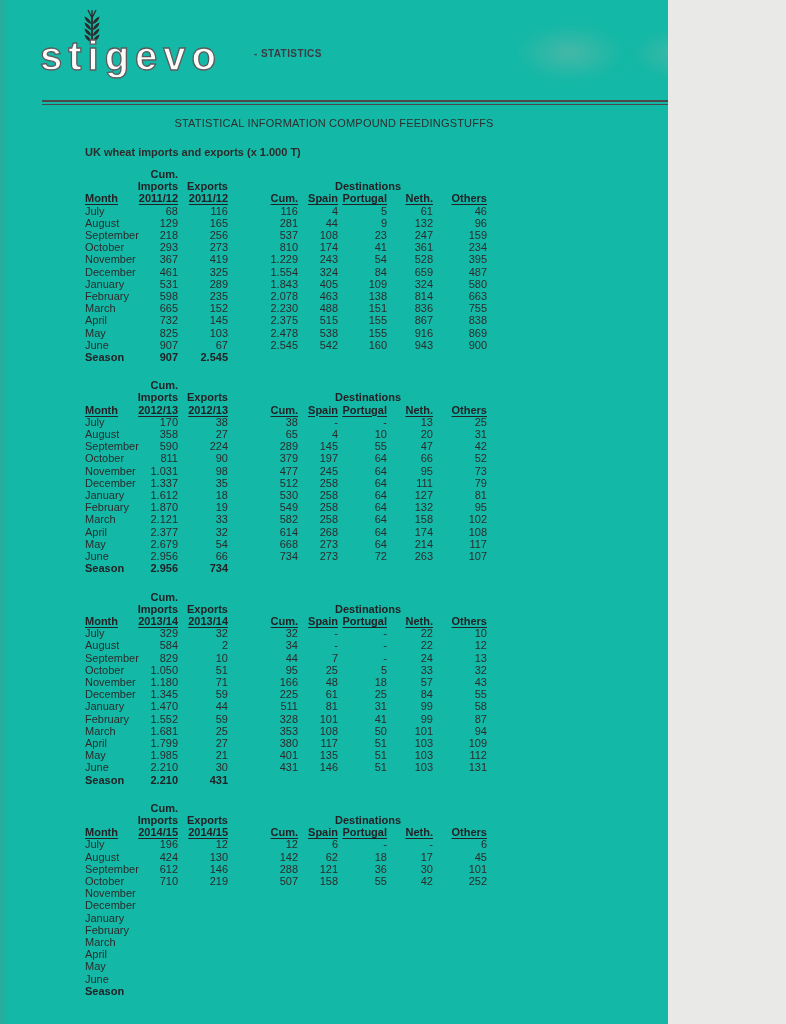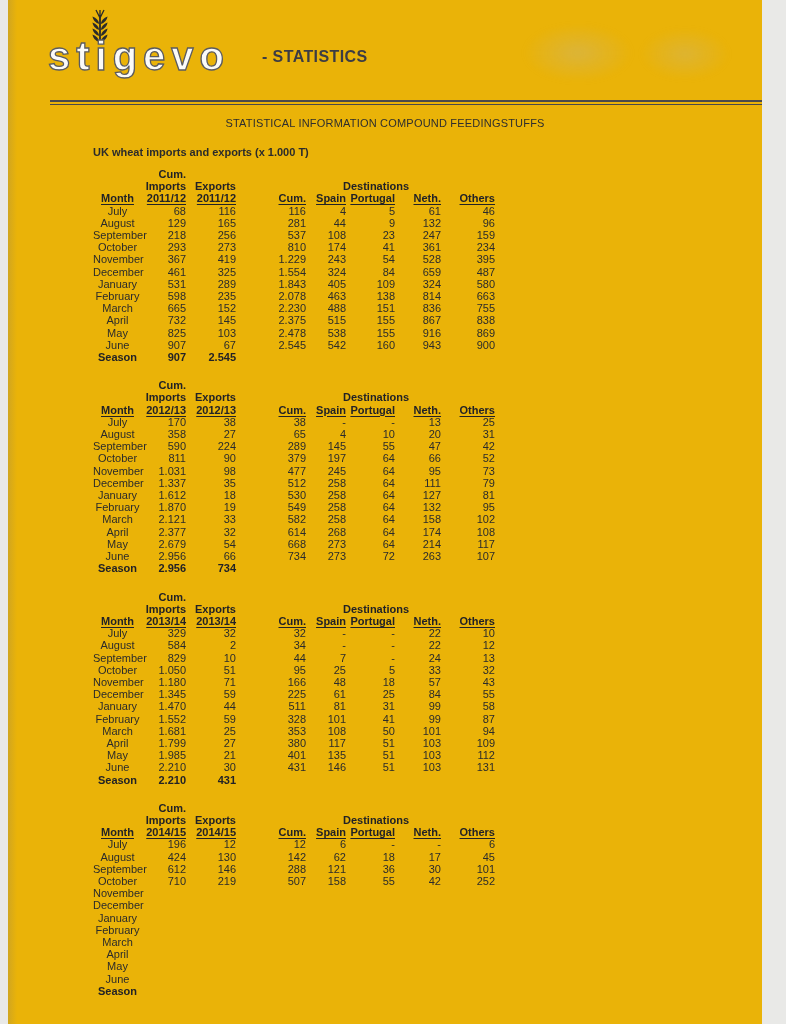--- a/index.html
+++ b/index.html
@@ -2,27 +2,26 @@
 <html><head>
 <meta charset="utf-8">
 <style>
   html, body {
     margin: 0;
     padding: 0;
     background: #e9e9e7;
   }
   .page {
     position: relative;
-    width: 754px;
+    width: 668px;
     height: 1024px;
-    background: #eab308;
+    background: #14b8a6;
     font-family: "Liberation Sans", "DejaVu Sans", sans-serif;
     color: #2b2b2b;
     overflow: hidden;
-    margin-left: 8px;
   }
   .scan-edge {
     position: absolute;
     left: 0; top: 0; bottom: 0;
     width: 9px;
     background: linear-gradient(to right, rgba(120,120,114,0.22), rgba(120,120,114,0));
   }
   .smudge {
     position: absolute;
     filter: blur(3px);
@@ -49,21 +48,21 @@
     font-weight: bold;
     font-size: 40px;
     letter-spacing: 6px;
     fill: #fbfbf9;
     stroke: #5b5b5f;
     stroke-width: 1.3px;
   }
   .brand-suffix {
     position: absolute;
     left: 216px; top: 40px;
-    font-size: 16px;
+    font-size: 10px;
     font-weight: bold;
     letter-spacing: 0.4px;
     color: #3c3c44;
     white-space: nowrap;
   }
 
   
   .rule {
     position: absolute;
     left: 42px; top: 100px;
@@ -99,21 +98,21 @@
     display: grid;
     grid-template-columns: 49px 44px 50px 70px 40px 49px 46px 54px;
     font-size: 11px;
     line-height: 12.2px;
     min-height: 12.2px;
   }
   .cell, .hc {
     text-align: right;
     white-space: nowrap;
   }
-  .c0 { grid-column: 1; text-align: center; }
+  .c0 { grid-column: 1; text-align: left; }
   .c1 { grid-column: 2; }
   .c2 { grid-column: 3; }
   .c3 { grid-column: 4; }
   .c4 { grid-column: 5; }
   .c5 { grid-column: 6; }
   .c6 { grid-column: 7; }
   .c7 { grid-column: 8; }
   .hdr { font-weight: bold; color: #222226; }
   .u {
     text-decoration: underline;

